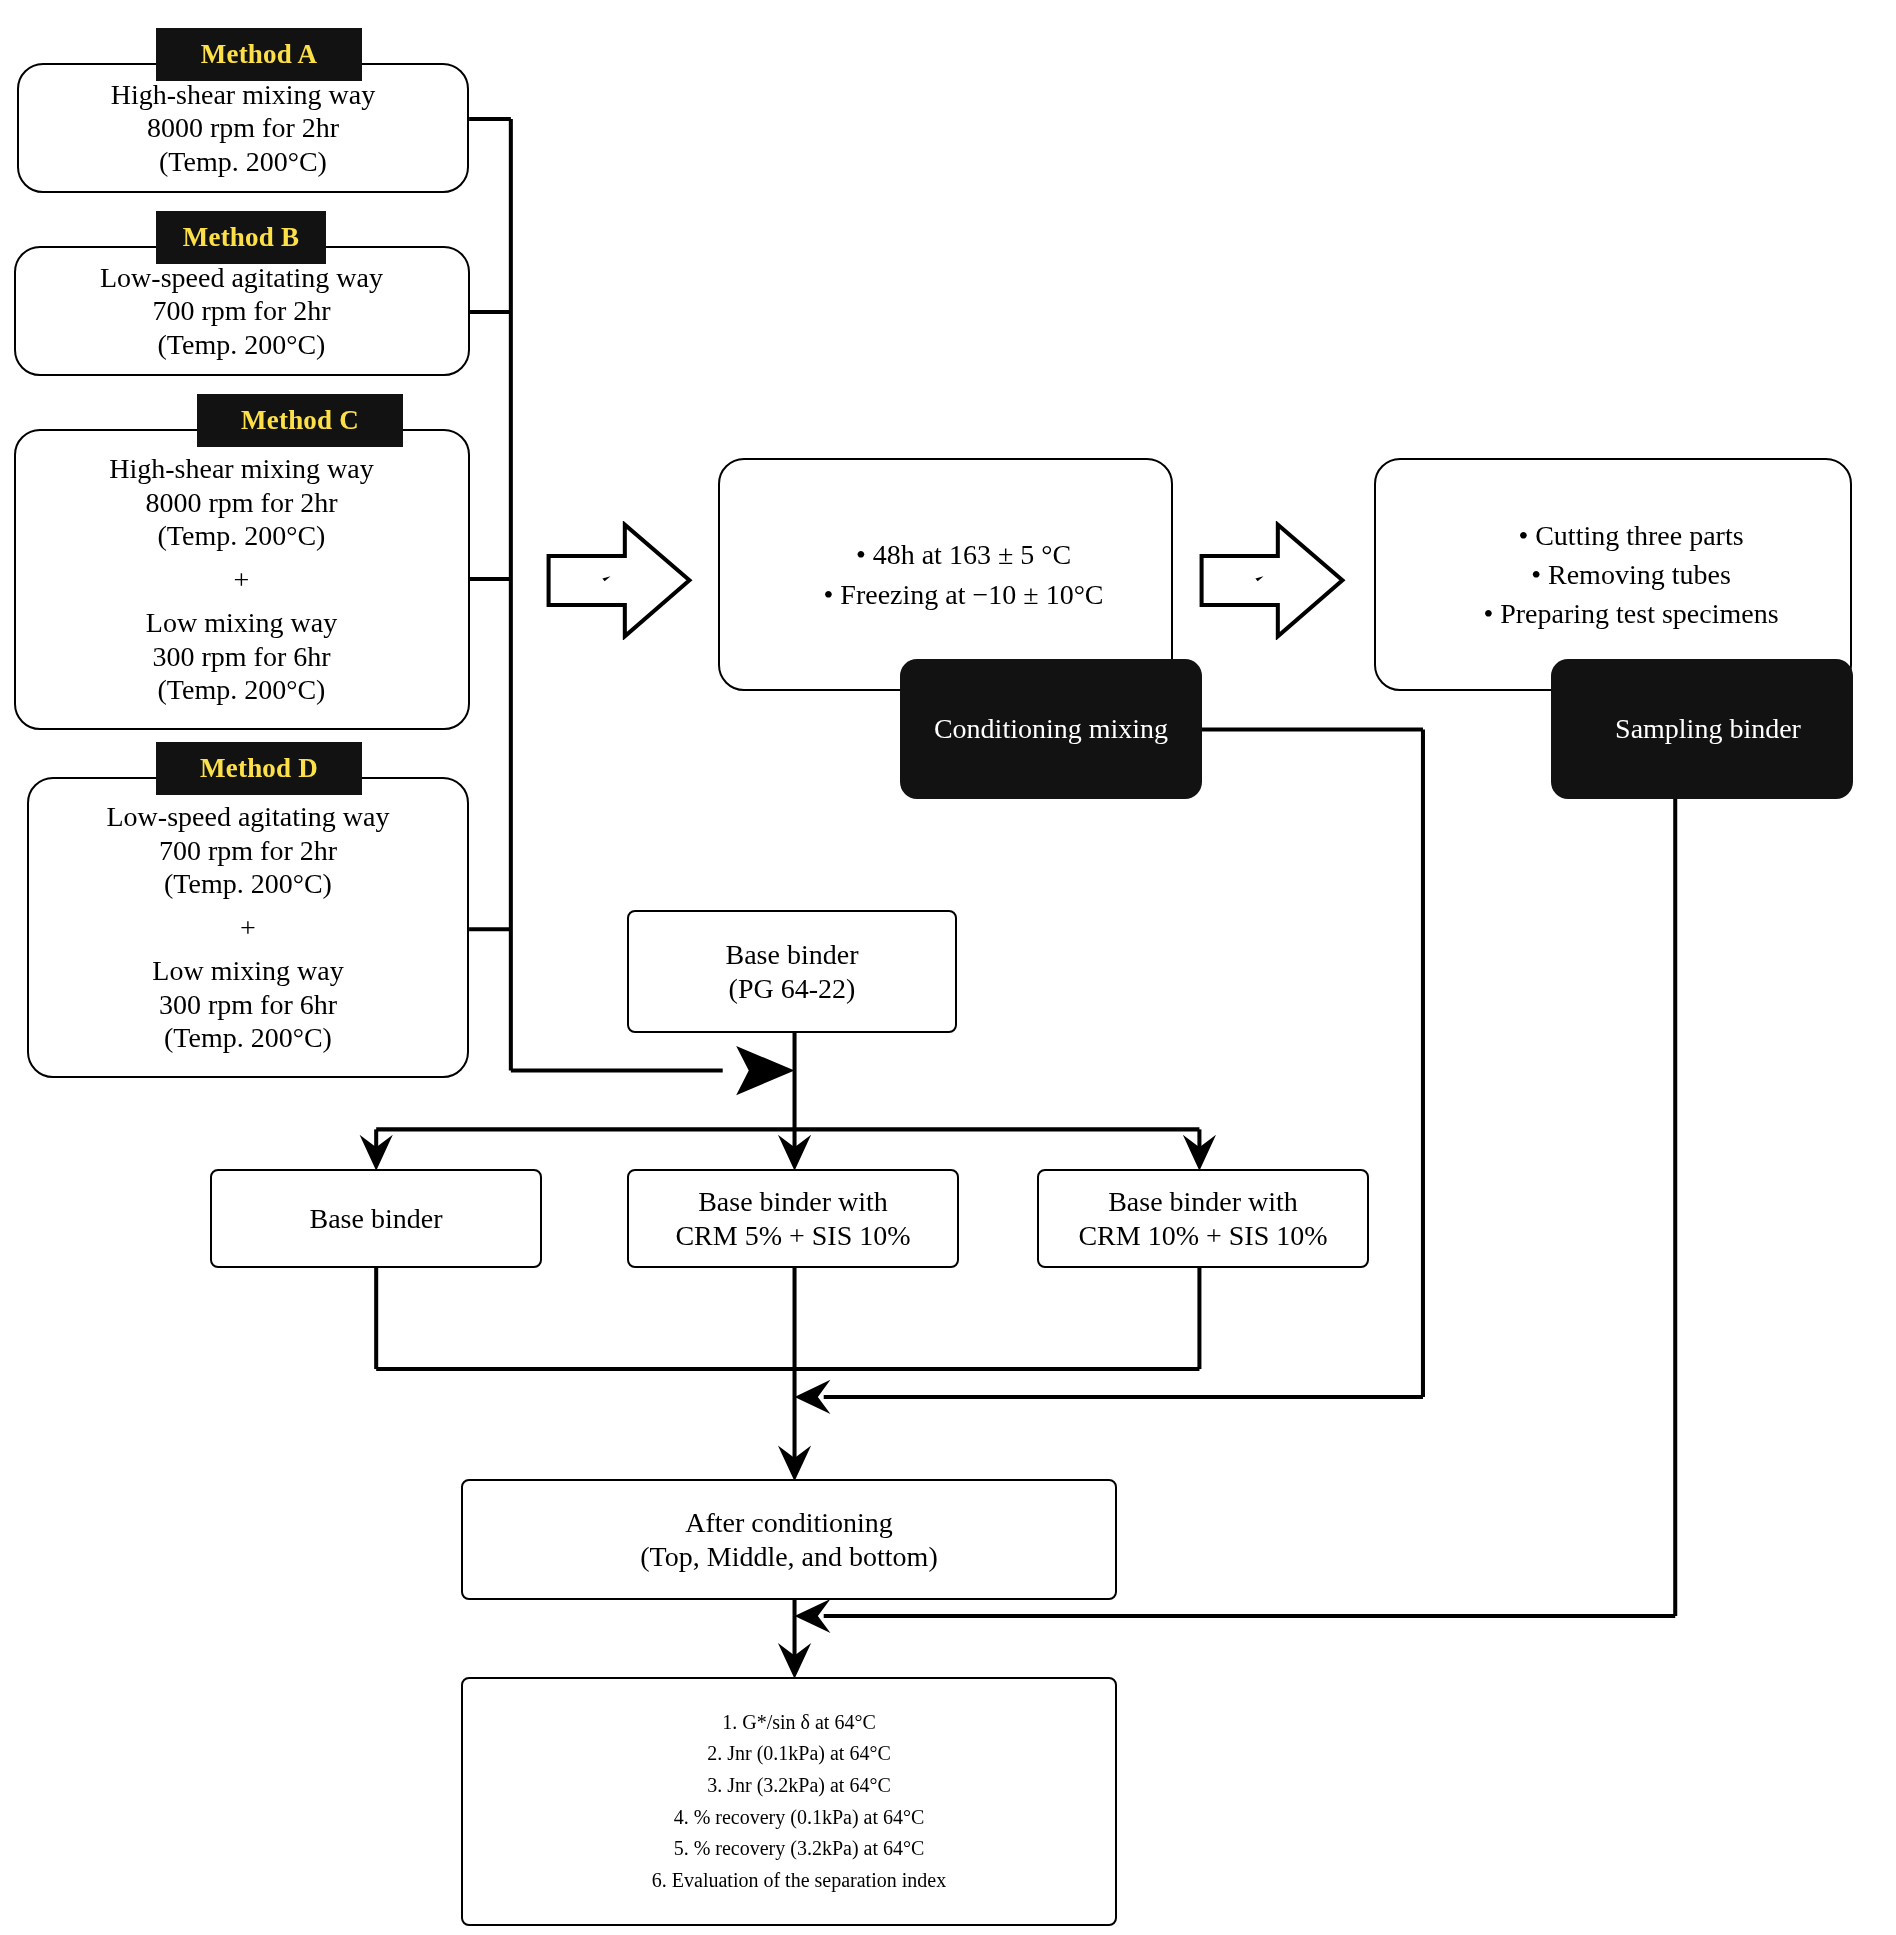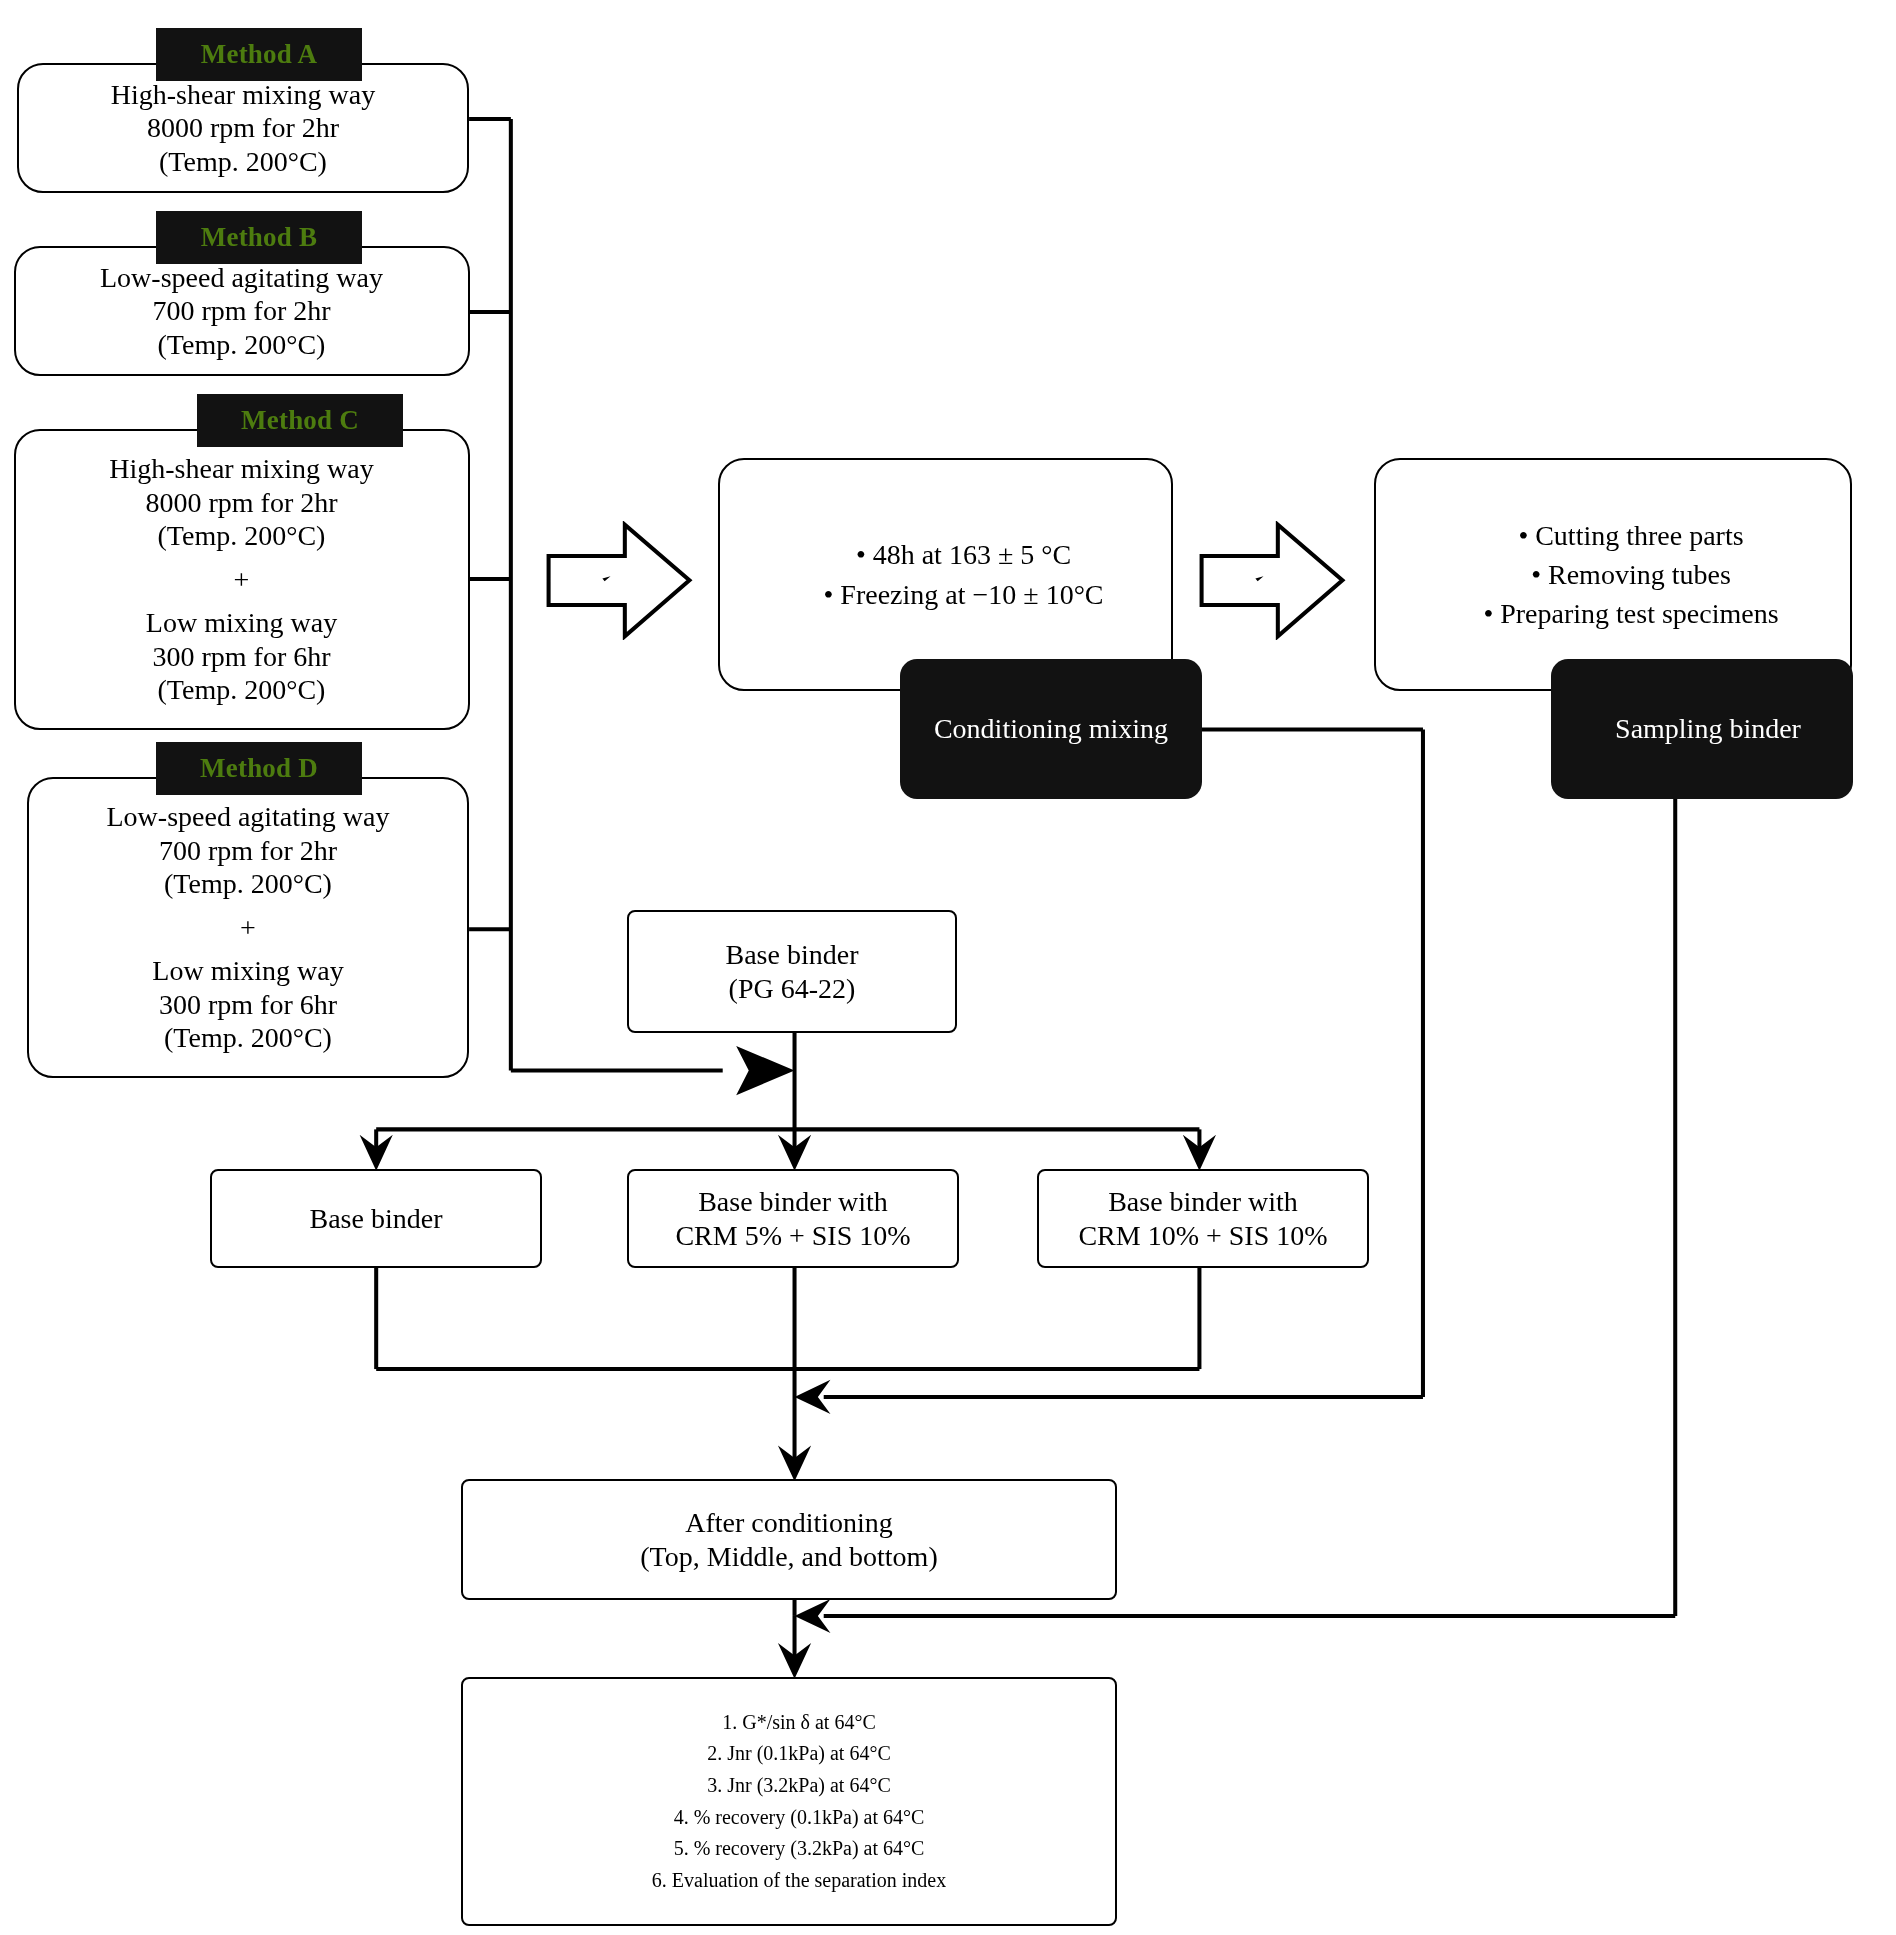--- a/index.html
+++ b/index.html
@@ -7,21 +7,21 @@
   body{font-family:"Liberation Serif","DejaVu Serif",serif;color:#000;}
   #stage{position:relative;width:1897px;height:1936px;background:#fff;overflow:hidden;}
   #edges{position:absolute;left:0;top:0;width:1897px;height:1936px;}
 
   .node{position:absolute;box-sizing:border-box;background:#fff;display:flex;
         flex-direction:column;align-items:center;justify-content:center;text-align:center;}
   .rounded{border:2.7px solid #000;border-radius:26px;}
   .sharp{border:2.7px solid #000;border-radius:8px;}
   .blackbox{background:#121212;border:none;border-radius:17px;color:#fff;}
 
-  .hdr{position:absolute;background:#121212;color:#4d7c0f;font-weight:bold;
+  .hdr{position:absolute;background:#121212;color:#fde047;font-weight:bold;
        display:flex;align-items:center;justify-content:center;
        font-size:27px;letter-spacing:0.2px;z-index:6;}
 
   .ln{line-height:1.20;font-size:28px;white-space:nowrap;}
   .plus{font-size:28px;line-height:1.9;}
   .blackbox .ln{font-size:28px;}
 
   .bullets{width:100%;padding-left:36px;box-sizing:border-box;text-align:left;
            display:flex;flex-direction:column;justify-content:center;}
   .bullets .ln{white-space:nowrap;line-height:1.40;}
@@ -105,21 +105,21 @@
 
   <div class="hdr" style="left:156px;top:28px;width:206px;height:53px;">
     <span>Method A</span>
   </div>
   <div class="node rounded" style="left:17px;top:63px;width:452px;height:130px;">
     <div class="ln">High-shear mixing way</div>
     <div class="ln">8000 rpm for 2hr</div>
     <div class="ln">(Temp. 200°C)</div>
   </div>
 
-  <div class="hdr" style="left:156px;top:211px;width:206px;height:53px;">
+  <div class="hdr" style="left:156px;top:211px;width:170px;height:53px;">
     <span>Method B</span>
   </div>
   <div class="node rounded" style="left:13.5px;top:246px;width:456px;height:130px;">
     <div class="ln">Low-speed agitating way</div>
     <div class="ln">700 rpm for 2hr</div>
     <div class="ln">(Temp. 200°C)</div>
   </div>
 
   <div class="hdr" style="left:156px;top:394px;width:206px;height:53px;margin-left:41px;">
     <span>Method C</span>

